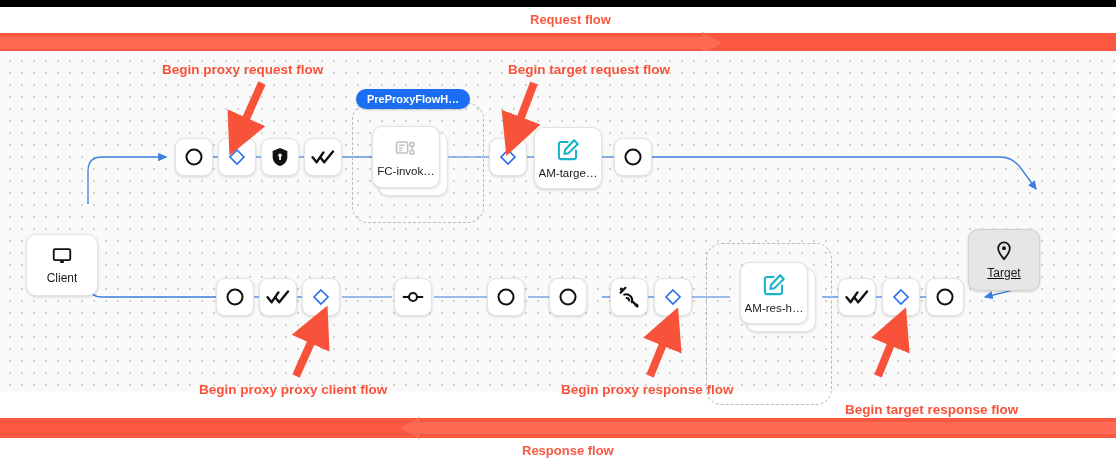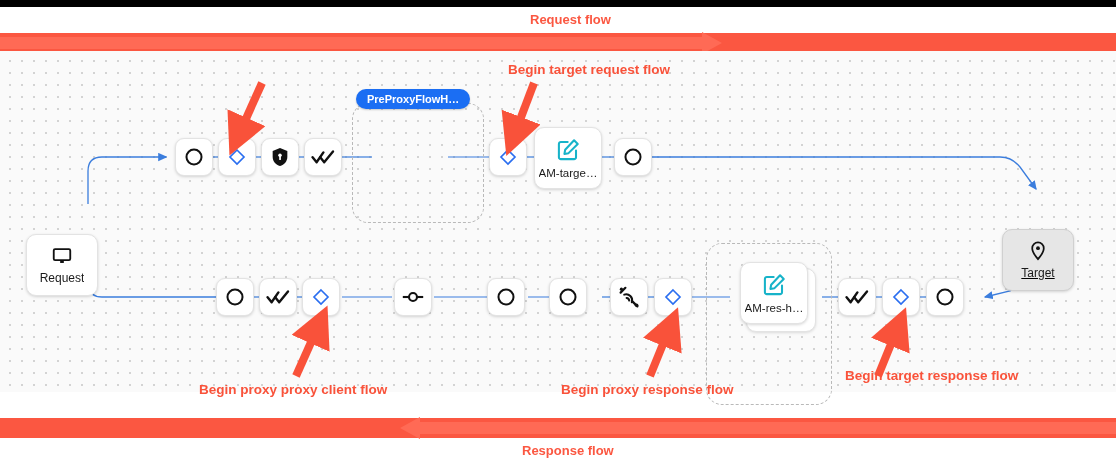--- a/index.html
+++ b/index.html
@@ -143,24 +143,24 @@
 
     <div class="group" style="left:706px;top:192px;width:126px;height:162px;"></div>
 
     <div class="node endpoint" style="left:26px;top:183px;">
       <span>
         <svg width="22" height="22" viewBox="0 0 24 24">
           <rect x="3" y="4.5" width="18" height="12" rx="1.4" fill="none" stroke="#111" stroke-width="2"></rect>
           <rect x="10" y="17" width="4" height="2.6" fill="#111"></rect>
         </svg>
       </span>
-      <span class="node-label">Request</span>
-    </div>
-
-    <div class="node endpoint grey" style="left:1002px;top:178px;text-decoration:underline;">
+      <span class="node-label">Client</span>
+    </div>
+
+    <div class="node endpoint grey" style="left:968px;top:178px;text-decoration:underline;">
       <span>
         <svg width="22" height="22" viewBox="0 0 24 24">
           <path d="M12 2.6c-3.5 0-6.3 2.8-6.3 6.3 0 4.6 6.3 12 6.3 12s6.3-7.4 6.3-12c0-3.5-2.8-6.3-6.3-6.3z" fill="none" stroke="#111" stroke-width="1.9"></path>
           <circle cx="12" cy="8.9" r="2.1" fill="#111"></circle>
         </svg>
       </span>
       <span class="node-label">Target</span>
     </div>
 
     <div class="node sm" style="left:175px;top:87px;">
@@ -191,20 +191,36 @@
 
     <div class="node sm" style="left:304px;top:87px;">
       <span>
         <svg width="24" height="24" viewBox="0 0 24 24">
           <path d="M1.6 12.2 5.6 17.2 12.4 7.4" fill="none" stroke="#111" stroke-width="2.4" stroke-linecap="round" stroke-linejoin="round"></path>
           <path d="M9.2 12.2 13.2 17.2 22 6.4" fill="none" stroke="#111" stroke-width="2.4" stroke-linecap="round" stroke-linejoin="round"></path>
         </svg>
       </span>
     </div>
 
+    <div class="stack" style="left:372px;top:75px;width:76px;height:70px;">
+      <div class="node big">
+        <span>
+          <svg width="24" height="24" viewBox="0 0 24 24">
+            <rect x="2.6" y="5" width="11" height="11" rx="1.4" fill="none" stroke="#c2c2c2" stroke-width="1.7"></rect>
+            <line x1="5.1" y1="8.2" x2="10.8" y2="8.2" stroke="#c2c2c2" stroke-width="1.5"></line>
+            <line x1="5.1" y1="11" x2="9.2" y2="11" stroke="#c2c2c2" stroke-width="1.5"></line>
+            <line x1="5.1" y1="13.6" x2="8" y2="13.6" stroke="#c2c2c2" stroke-width="1.5"></line>
+            <circle cx="18" cy="7.4" r="2" fill="none" stroke="#c2c2c2" stroke-width="1.6"></circle>
+            <circle cx="18" cy="15.2" r="2" fill="none" stroke="#c2c2c2" stroke-width="1.6"></circle>
+            <line x1="18" y1="9.4" x2="18" y2="13.2" stroke="#c2c2c2" stroke-width="1.6"></line>
+          </svg>
+        </span>
+        <span class="node-label">FC-invok…</span>
+      </div>
+    </div>
 
     <div class="node sm" style="left:489px;top:87px;">
       <span>
         <svg width="20" height="20" viewBox="0 0 24 24">
             <path d="M12 3.6 20.4 12 12 20.4 3.6 12z" fill="none" stroke="#2a6ef0" stroke-width="2"></path>
           </svg>
       </span>
     </div>
 
     <div class="node big" style="left:534px;top:76px;">
@@ -354,18 +370,19 @@
 
     <path d="M534,83 L512,141" stroke="#f9523a" stroke-width="8" fill="none" marker-end="url(#ra)"></path>
 
     <path d="M296,376 L321,320" stroke="#f9523a" stroke-width="8" fill="none" marker-end="url(#ra)"></path>
 
     <path name="r4" d="M650,376 L672,322" stroke="#f9523a" stroke-width="8" fill="none" marker-end="url(#ra)"></path>
 
     <path d="M878,376 L900,322" stroke="#f9523a" stroke-width="8" fill="none" marker-end="url(#ra)"></path>
   </svg>
 
+  <div class="annot" style="left:162px;top:62px;">Begin proxy request flow</div>
   <div class="annot" style="left:508px;top:62px;">Begin target request flow</div>
   <div class="annot" style="left:199px;top:382px;">Begin proxy proxy client flow</div>
   <div class="annot" style="left:561px;top:382px;">Begin proxy response flow</div>
-  <div class="annot" style="left:845px;top:368px;">Begin target response flow</div>
+  <div class="annot" style="left:845px;top:402px;">Begin target response flow</div>
 
 </div>
 
 </body></html>

